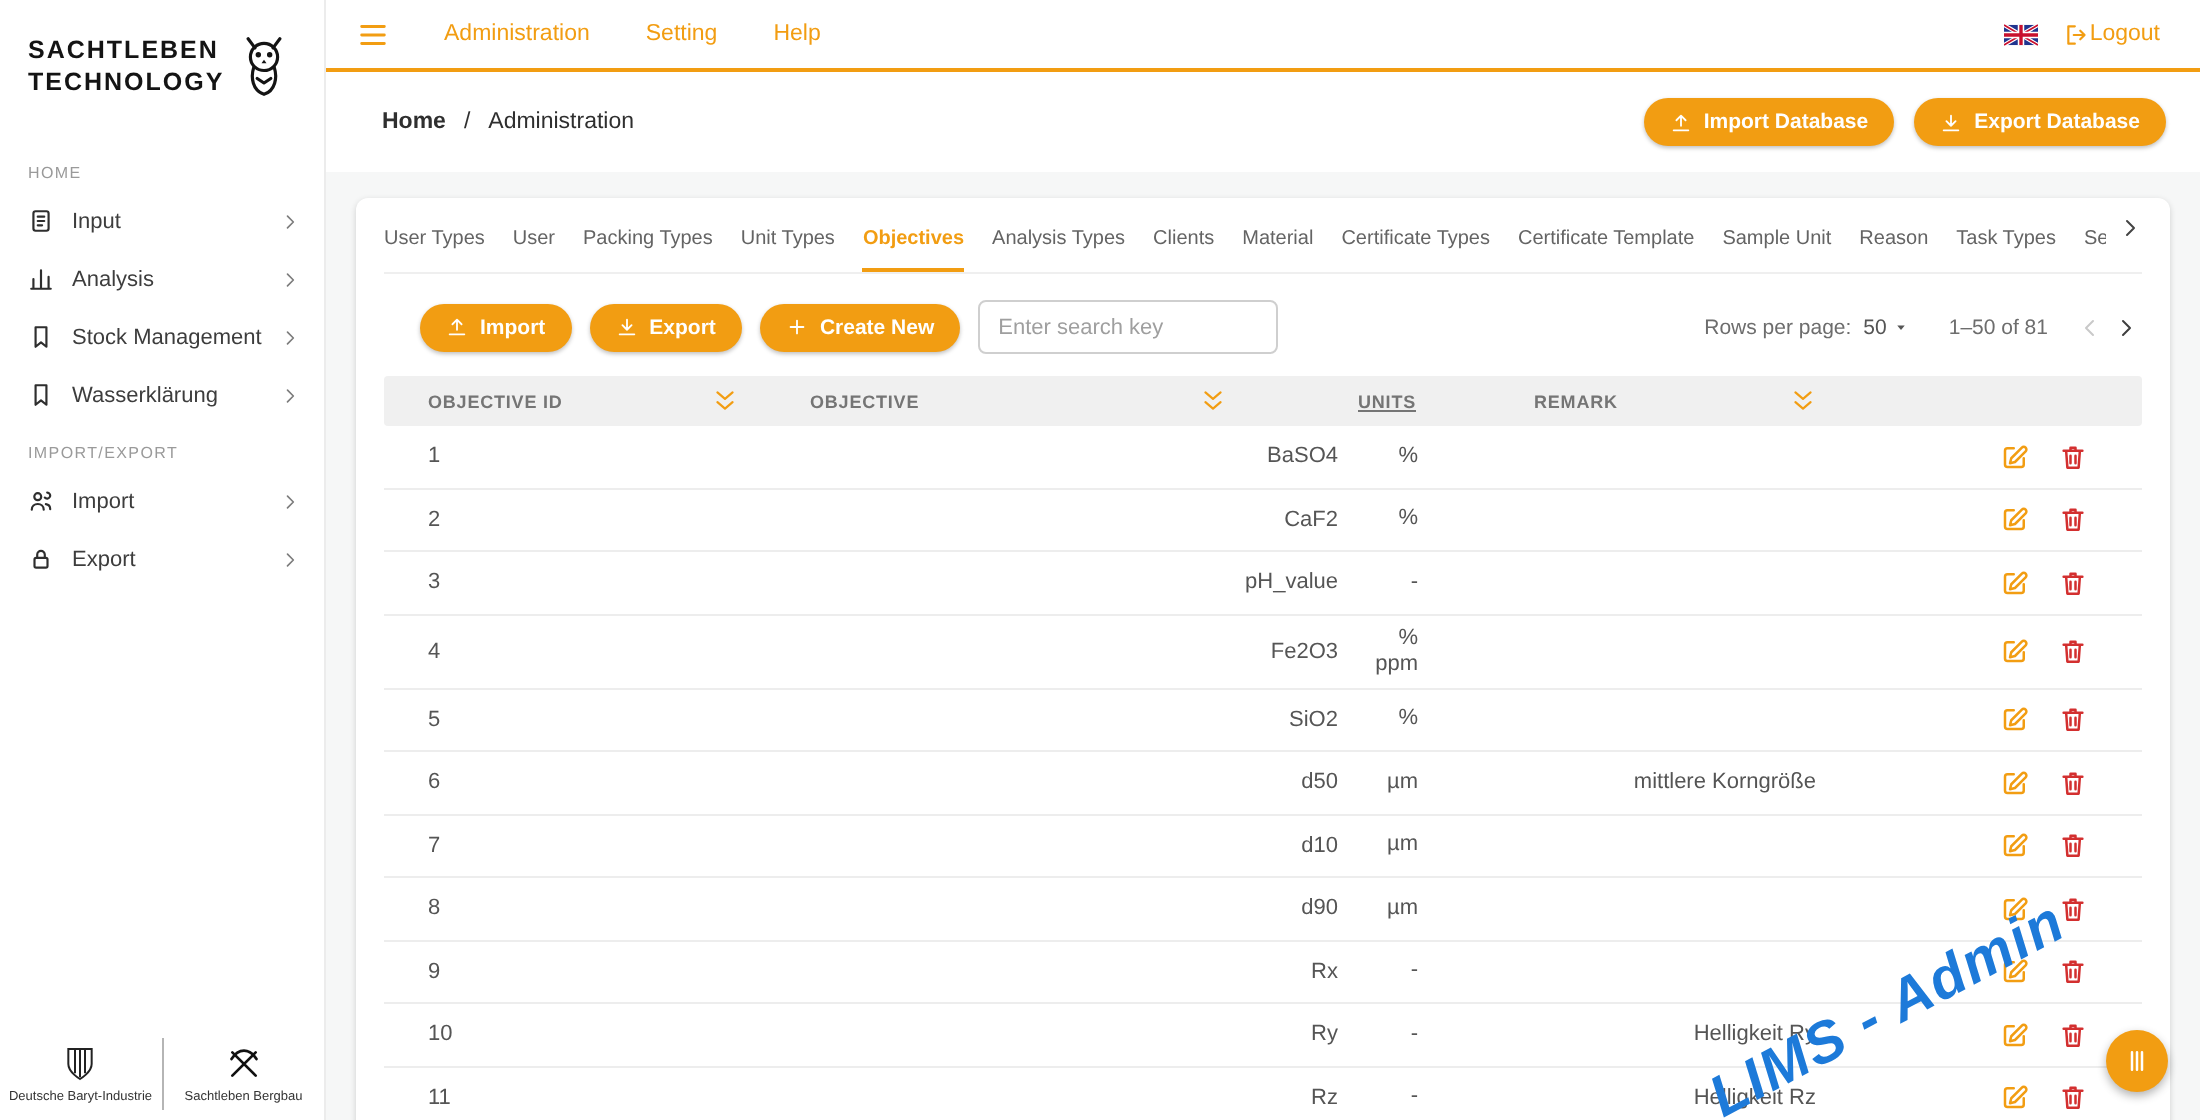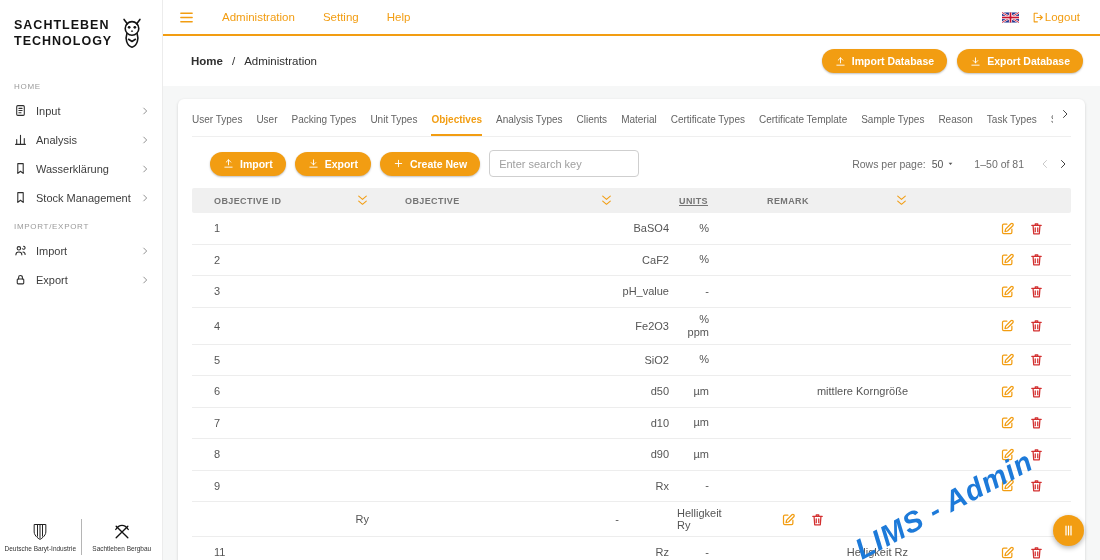--- a/index.html
+++ b/index.html
@@ -157,34 +157,34 @@
               <path d="M9 5l7 7-7 7"></path>
             </svg>
           </span>
         </div>
         <div class="side-item" data-interactable="true">
           <span class="icon " data-interactable="false">
             <svg viewBox="0 0 24 24" fill="none" stroke="currentColor" stroke-width="2" stroke-linecap="round" stroke-linejoin="round">
               <path d="M7 3h10v18l-5-4-5 4z"></path>
             </svg>
           </span>
+          <span data-interactable="false">Stock Management</span>
+          <span class="icon chev" data-interactable="false">
+            <svg viewBox="0 0 24 24" fill="none" stroke="currentColor" stroke-width="2" stroke-linecap="round" stroke-linejoin="round">
+              <path d="M9 5l7 7-7 7"></path>
+            </svg>
+          </span>
+        </div>
+        <div class="side-item" data-interactable="true">
+          <span class="icon " data-interactable="false">
+            <svg viewBox="0 0 24 24" fill="none" stroke="currentColor" stroke-width="2" stroke-linecap="round" stroke-linejoin="round">
+              <path d="M7 3h10v18l-5-4-5 4z"></path>
+            </svg>
+          </span>
           <span data-interactable="false">Wasserklärung</span>
-          <span class="icon chev" data-interactable="false">
-            <svg viewBox="0 0 24 24" fill="none" stroke="currentColor" stroke-width="2" stroke-linecap="round" stroke-linejoin="round">
-              <path d="M9 5l7 7-7 7"></path>
-            </svg>
-          </span>
-        </div>
-        <div class="side-item" data-interactable="true">
-          <span class="icon " data-interactable="false">
-            <svg viewBox="0 0 24 24" fill="none" stroke="currentColor" stroke-width="2" stroke-linecap="round" stroke-linejoin="round">
-              <path d="M7 3h10v18l-5-4-5 4z"></path>
-            </svg>
-          </span>
-          <span data-interactable="false">Stock Management</span>
           <span class="icon chev" data-interactable="false">
             <svg viewBox="0 0 24 24" fill="none" stroke="currentColor" stroke-width="2" stroke-linecap="round" stroke-linejoin="round">
               <path d="M9 5l7 7-7 7"></path>
             </svg>
           </span>
         </div>
         <div class="side-section-label" data-interactable="false">IMPORT/EXPORT</div>
         <div class="side-item" data-interactable="true">
           <span class="icon " data-interactable="false">
             <svg viewBox="0 0 24 24" fill="none" stroke="currentColor" stroke-width="2" stroke-linecap="round" stroke-linejoin="round">
@@ -307,21 +307,21 @@
               <div class="tab" data-interactable="true">User Types</div>
               <div class="tab" data-interactable="true">User</div>
               <div class="tab" data-interactable="true">Packing Types</div>
               <div class="tab" data-interactable="true">Unit Types</div>
               <div class="tab active" data-interactable="true">Objectives</div>
               <div class="tab" data-interactable="true">Analysis Types</div>
               <div class="tab" data-interactable="true">Clients</div>
               <div class="tab" data-interactable="true">Material</div>
               <div class="tab" data-interactable="true">Certificate Types</div>
               <div class="tab" data-interactable="true">Certificate Template</div>
-              <div class="tab" data-interactable="true">Sample Types</div>
+              <div class="tab" data-interactable="true">Sample Unit</div>
               <div class="tab" data-interactable="true">Reason</div>
               <div class="tab" data-interactable="true">Task Types</div>
               <div class="tab" data-interactable="true">Settings</div>
             </div>
           <span class="tabs-chev" data-interactable="true">
               <svg viewBox="0 0 24 24" fill="none" stroke="currentColor" stroke-width="2" stroke-linecap="round" stroke-linejoin="round">
                 <path d="M9 5l7 7-7 7"></path>
               </svg>
             </span>
         </div>
@@ -574,20 +574,21 @@
                     </svg>
                   </span>
                   <span class="icon act del" data-interactable="true">
                     <svg viewBox="0 0 24 24" fill="none" stroke="currentColor" stroke-width="2" stroke-linecap="round" stroke-linejoin="round">
                       <path d="M4.5 7h15M10 7V4.5h4V7M6.5 7l1 13.5h9l1-13.5M10 11v6M14 11v6"></path>
                     </svg>
                   </span>
                 </div>
               </div>
               <div class="trow" data-interactable="false">
+                <div class="td id" data-interactable="false">10</div>
                 <div class="td obj" data-interactable="false">Ry</div>
                 <div class="td units" data-interactable="false">-</div>
                 <div class="td remark" data-interactable="false">Helligkeit Ry</div>
                 <div class="td actions" data-interactable="false">
                   <span class="icon act edit" data-interactable="true">
                     <svg viewBox="0 0 24 24" fill="none" stroke="currentColor" stroke-width="2" stroke-linecap="round" stroke-linejoin="round">
                       <path d="M11 5H6a2 2 0 0 0-2 2v11a2 2 0 0 0 2 2h11a2 2 0 0 0 2-2v-5"></path>
                       <path d="M17.5 4.5a2.1 2.1 0 0 1 3 3L12 16l-4 1 1-4 8.5-8.5z"></path>
                     </svg>
                   </span>

